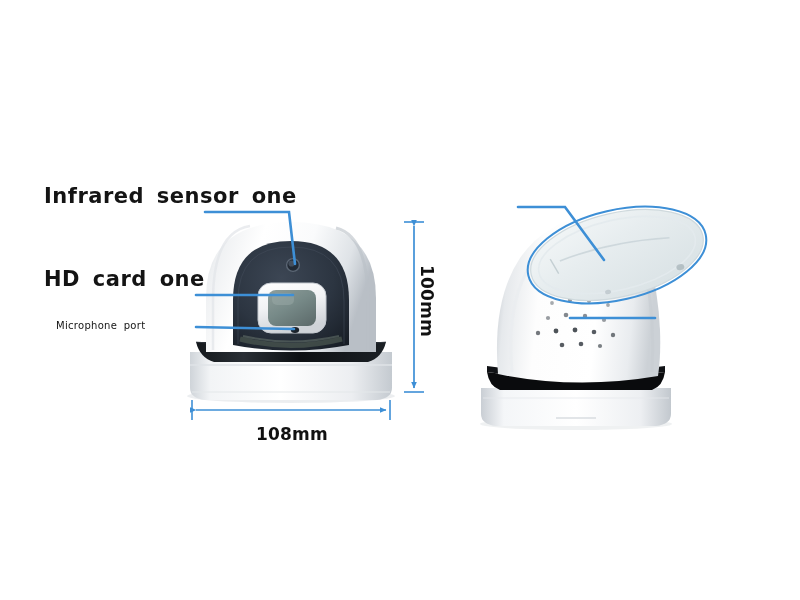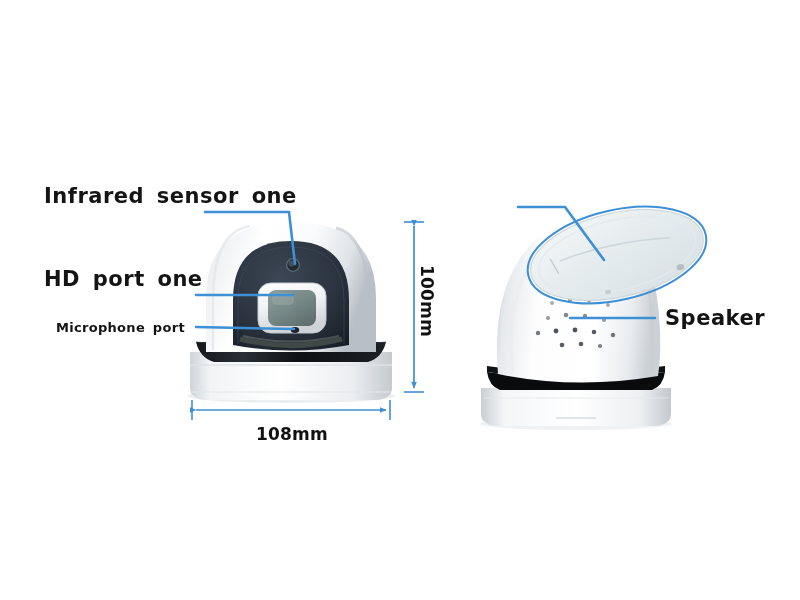--- a/index.html
+++ b/index.html
@@ -33,22 +33,22 @@
     font-family: "DejaVu Sans", sans-serif;
     line-height: 1;
   }
   .lbl-big {
     font-size: 21px;
     font-weight: 700;
     letter-spacing: 0.5px;
     word-spacing: 5px;
   }
   .lbl-small {
-    font-size: 13px;
-    font-weight: 700;
+    font-size: 10px;
+    font-weight: 400;
     letter-spacing: 0.3px;
     word-spacing: 3px;
   }
   .dim-txt {
     position: absolute;
     color: #111111;
     font-size: 17px;
     font-weight: 700;
     letter-spacing: 0.2px;
     white-space: nowrap;
@@ -253,24 +253,23 @@
       <g stroke="#3d8fd6" stroke-width="1.6" fill="none">
         <line x1="192" y1="400" x2="192" y2="420"></line>
         <line x1="390" y1="400" x2="390" y2="420"></line>
         <line x1="196" y1="410" x2="386" y2="410" stroke-width="1.7" marker-start="url(#arrHead)" marker-end="url(#arrHead)"></line>
       </g>
     </g>
   </svg>
 
   <div class="lbl lbl-big" style="left:44px; top:186px;">Infrared  sensor  one</div>
 
-  <div class="lbl lbl-big" style="left:44px; top:269px;">HD  port  one</div>
+  <div class="lbl lbl-big" style="left:44px; top:269px;">HD  card  one</div>
 
   <div class="lbl lbl-small" style="left:56px; top:321px;">Microphone  port</div>
 
 
-  <div class="lbl lbl-big" style="left:665px; top:308px;">Speaker</div>
 
   <div class="dim-txt dim-vert" style="left:437px; top:265px;">100mm</div>
 
   <div class="dim-txt" style="left:256px; top:424px;">108mm</div>
 
 </div>
 
 </body></html>

